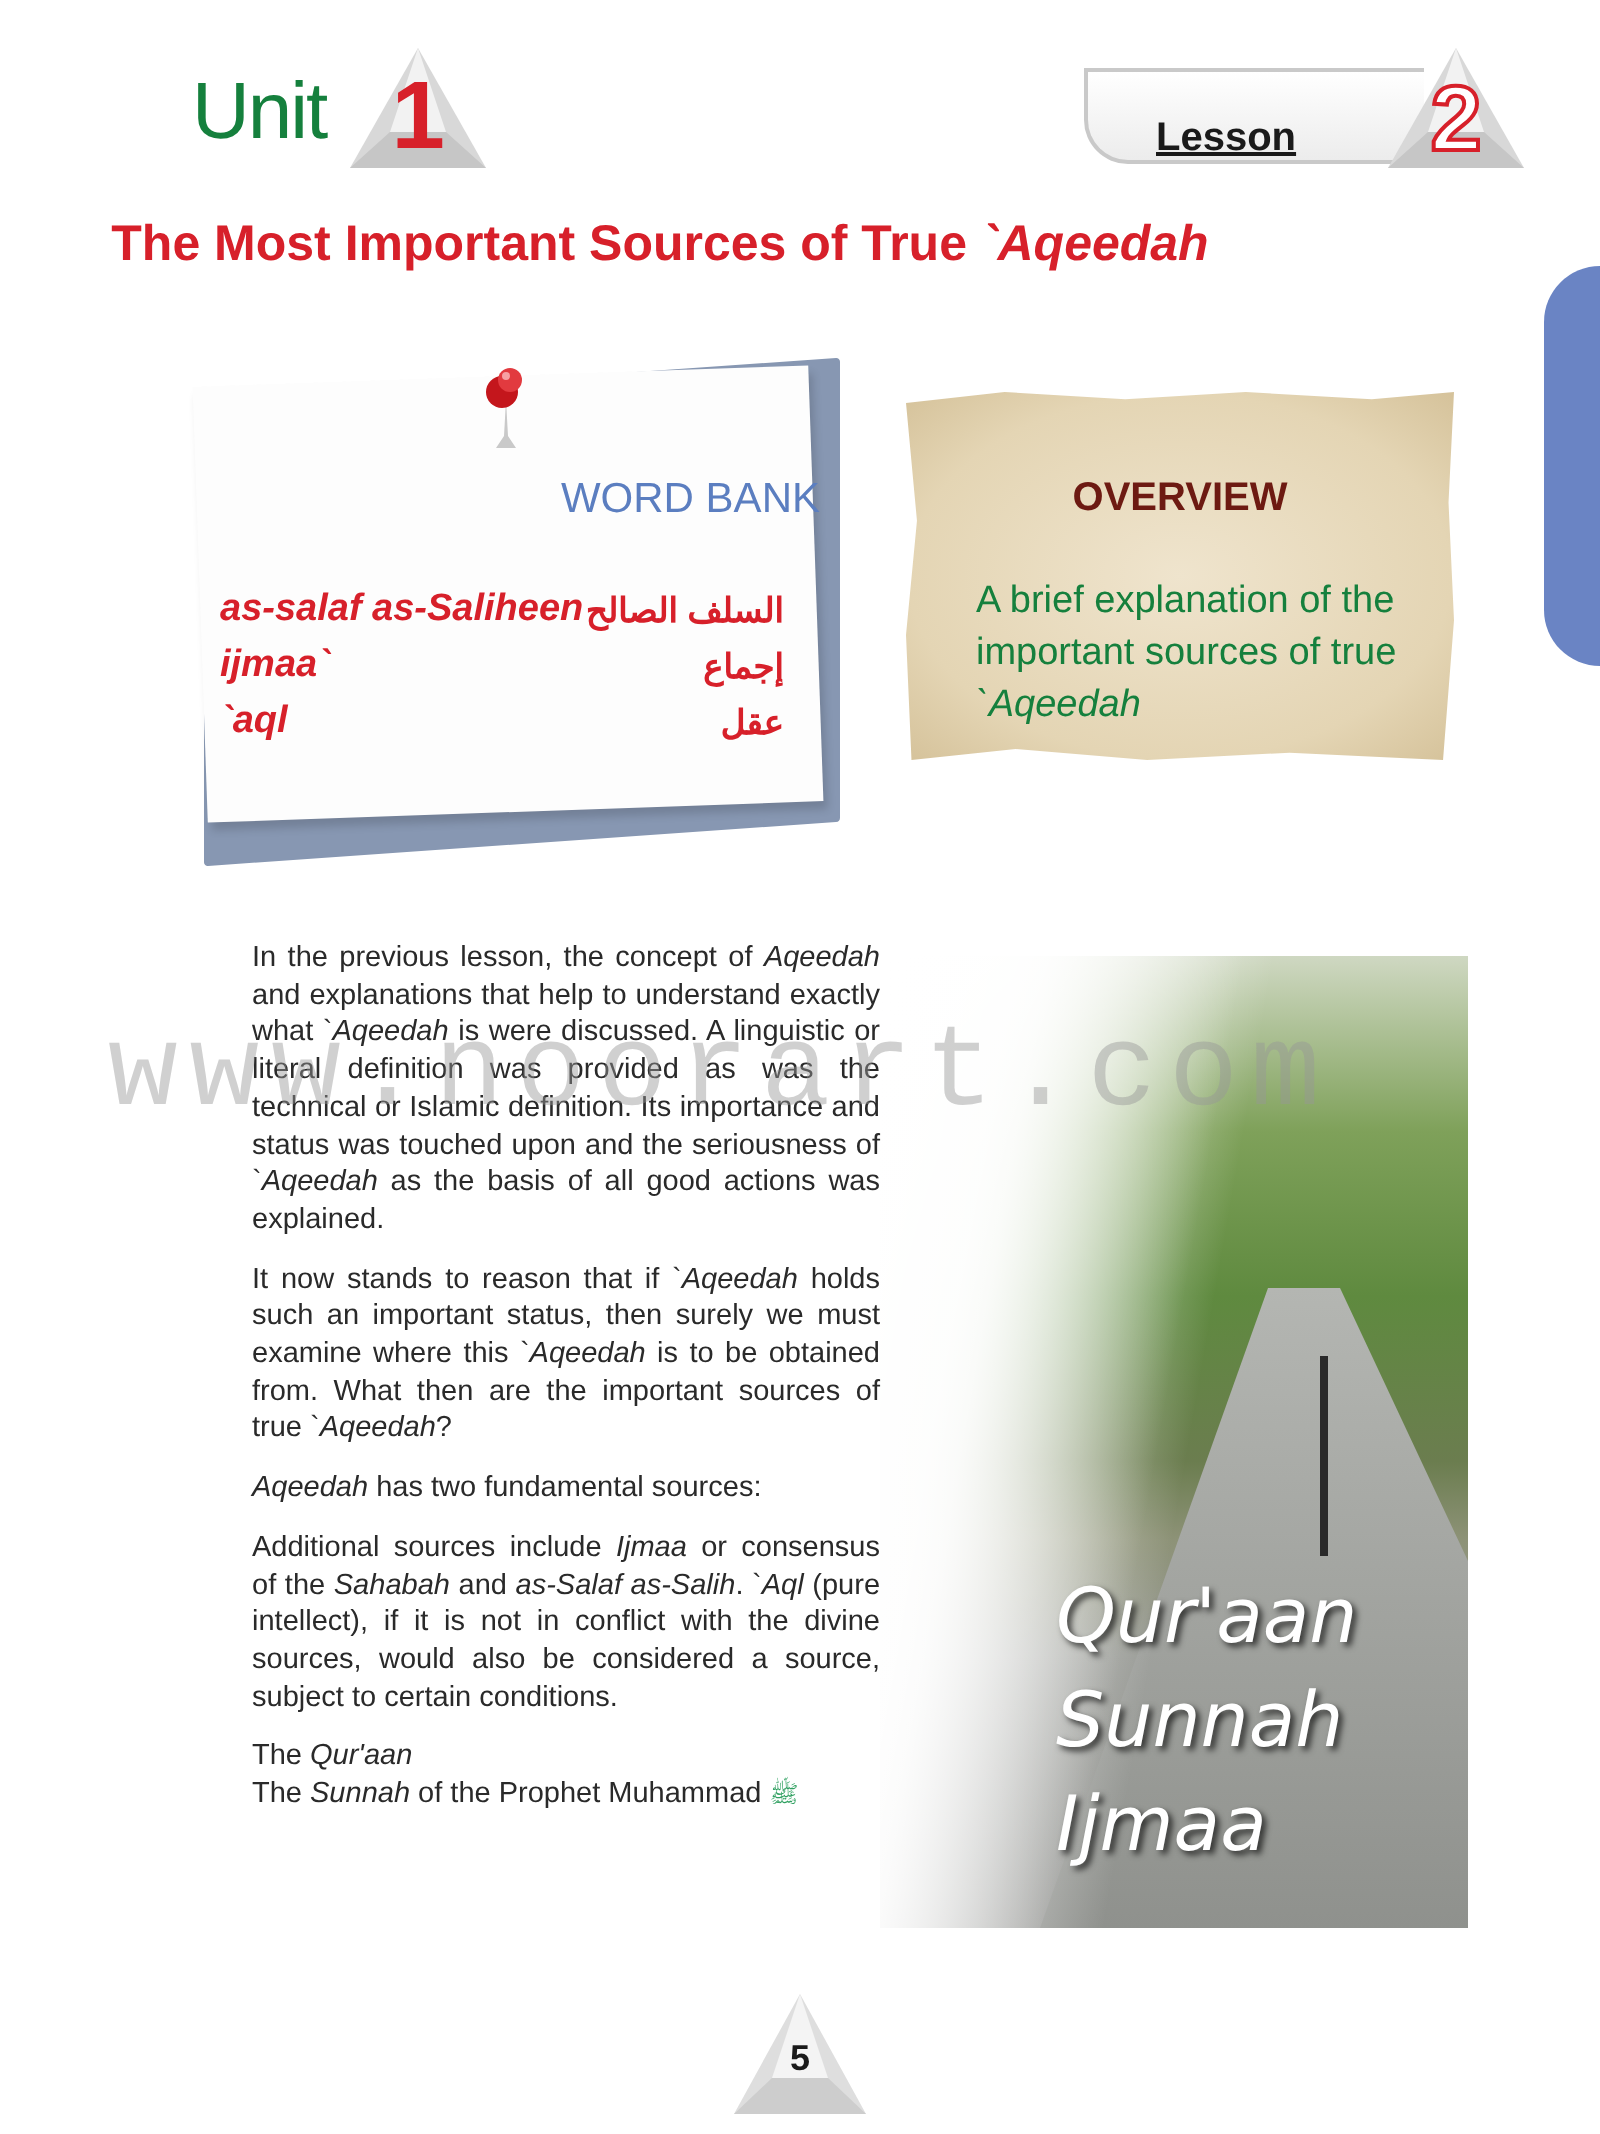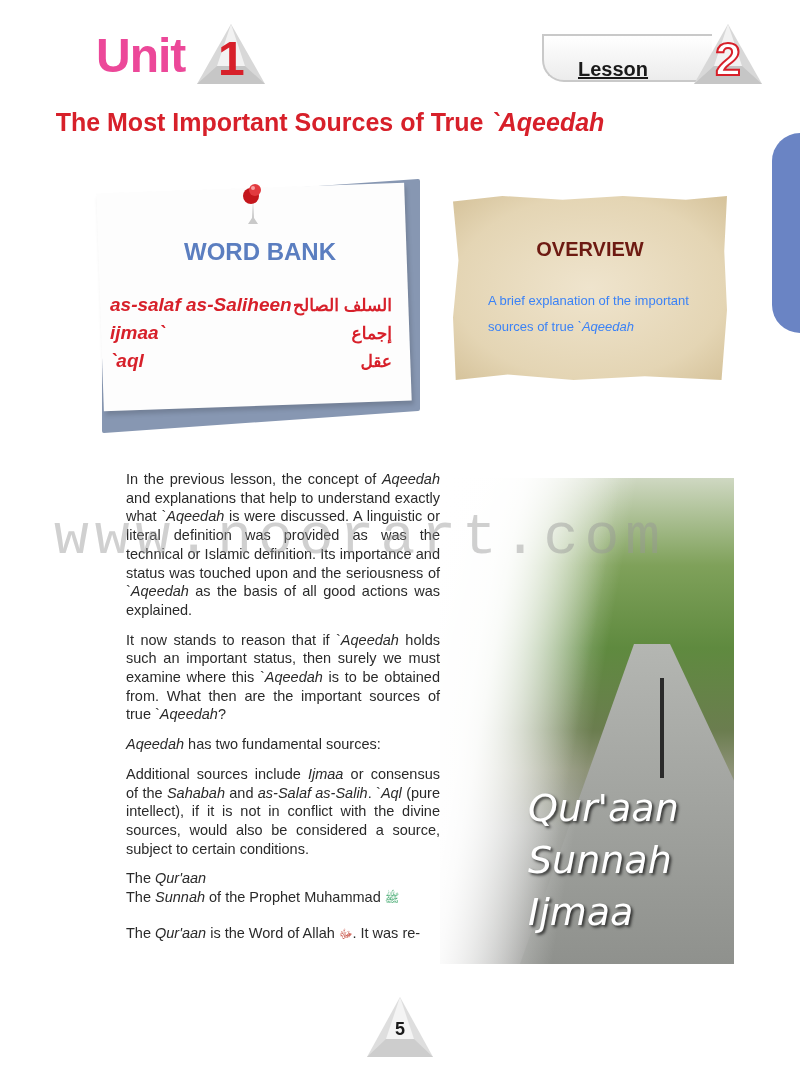--- a/index.html
+++ b/index.html
@@ -1,48 +1,48 @@
 <!DOCTYPE html>
 <html><head>
 <meta charset="utf-8">
 <style>
   html, body { margin:0; padding:0; }
   body { width:800px; height:1067px; position:relative; background:#ffffff; overflow:hidden; font-family:"Liberation Sans", sans-serif; }
 
   
   .unit { position:absolute; left:96px; top:22px; display:flex; align-items:flex-end; }
-  .unit-word { color:#ec4899; font-weight:bold; font-size:48px; letter-spacing:-1px; line-height:60px; }
+  .unit-word { color:#15803d; font-weight:normal; font-size:40px; letter-spacing:-1px; line-height:60px; }
   .tri { position:relative; width:72px; height:64px; margin-left:10px; }
   .tri svg { position:absolute; left:0; top:0; }
   .tri .num { position:absolute; left:0; right:0; top:10px; text-align:center; font-weight:bold; font-size:48px; color:#d7202a; line-height:54px; }
 
   .lesson { position:absolute; left:542px; top:22px; width:240px; height:64px; }
   .lesson-tab { position:absolute; left:0; top:12px; width:168px; height:44px; background:linear-gradient(#ffffff,#ececec); border:2px solid #c9c9c9; border-right:none; border-radius:0 0 0 22px; }
   .lesson-label { position:absolute; left:36px; top:36px; font-weight:bold; font-size:20px; color:#1a1a1a;text-decoration:underline; }
   .lesson .tri { position:absolute; left:150px; top:0; margin:0; }
   .lesson .num { color:#fff; -webkit-text-stroke:2px #d7202a; font-size:46px; }
 
   .page-title { position:absolute; left:0; width:660px; top:108px; text-align:center; color:#d7202a; font-weight:bold; font-size:25px; }
   .page-title i { font-style:italic; }
 
   .side-tab { position:absolute; left:772px; top:133px; width:40px; height:200px; background:#6a84c4; border-radius:28px 0 0 28px; }
 
   
   .wb-shadow { position:absolute; left:102px; top:190px; width:318px; height:232px; background:#8797b2; transform:skewY(-4deg); border-radius:2px; }
   .wb-card { position:absolute; left:100px; top:188px; width:308px; height:218px; background:#fdfdfd; transform:rotate(-2deg); box-shadow:2px 4px 4px rgba(0,0,0,0.15); }
   .pin { position:absolute; left:238px; top:182px; width:30px; height:50px; }
-  .wb-title { position:absolute; left:110px; width:300px; top:238px; text-align:center; color:#5b7ec0; font-weight:bold; font-size:24px; }
+  .wb-title { position:absolute; left:110px; width:300px; top:238px; text-align:right; color:#5b7ec0; font-weight:normal; font-size:21px; }
   .wb-row { position:absolute; left:110px; width:282px; display:flex; justify-content:space-between; align-items:center; }
   .wb-en { color:#d7202a; font-weight:bold; font-style:italic; font-size:19px; }
   .wb-ar { color:#d7202a; font-weight:bold; font-size:17px; direction:rtl; }
 
   
   .ov { position:absolute; left:453px; top:196px; width:274px; height:184px; background:radial-gradient(ellipse at center, #efe4cd 0%, #e4d5b4 70%, #d5c29a 100%); clip-path:polygon(0 3%,18% 0,40% 2%,62% 0,85% 2%,100% 0,99% 30%,100% 62%,98% 100%,70% 98%,44% 100%,20% 97%,1% 100%,0 66%,2% 35%); }
   .ov-title { position:absolute; left:453px; width:274px; top:238px; text-align:center; color:#6d1a12; font-weight:bold; font-size:20px; }
-  .ov-text { position:absolute; left:488px; top:288px; width:220px; color:#3b82f6; font-size:13px; line-height:26px; }
+  .ov-text { position:absolute; left:488px; top:288px; width:220px; color:#15803d; font-size:19px; line-height:26px; }
   .ov-text i { font-style:italic; }
 
   
   .body-text { position:absolute; left:126px; top:470px; width:314px; font-size:14.5px; line-height:18.7px; color:#2a2a2a; text-align:justify; }
   .body-text p { margin:0 0 11px 0; }
   .body-text i { font-style:italic;margin-top:11px; }
   .pbuh { color:#2fa060; font-size:12px; }
   .swt { color:#c0392b; font-size:12px; }
 
   
@@ -139,23 +139,20 @@
   <p>
     <i>Aqeedah</i><span> has two fundamental sources:</span>
   </p>
   <p>
     <span>Additional sources include </span><i>Ijmaa</i><span> or consensus of the </span><i>Sahabah</i><span> and </span><i>as-Salaf as-Salih</i><span>. `</span><i>Aql</i><span> (pure intellect), if it is not in conflict with the divine sources, would also be considered a source, subject to certain conditions.</span>
   </p>
   <p>
     <span>The </span><i>Qur'aan</i><br>
     <span>The </span><i>Sunnah</i><span> of the Prophet  Muhammad </span><span class="pbuh">ﷺ</span>
   </p>
-  <p style="margin-top:16px">
-    <span>The </span><i>Qur'aan</i><span> is the Word of Allah </span><span class="swt">ﷻ</span><span>. It was re-</span>
-  </p>
 </div>
 
 <div class="watermark">www.noorart.com</div>
 
 <div class="page-num">
   <svg width="70" height="64" viewBox="0 0 70 64">
     <polygon points="35,2 68,62 2,62" fill="#dedede"></polygon>
     <polygon points="35,2 49,44 21,44" fill="#f4f4f4"></polygon>
     <polygon points="21,44 49,44 68,62 2,62" fill="#cdcdcd"></polygon>
   </svg>

